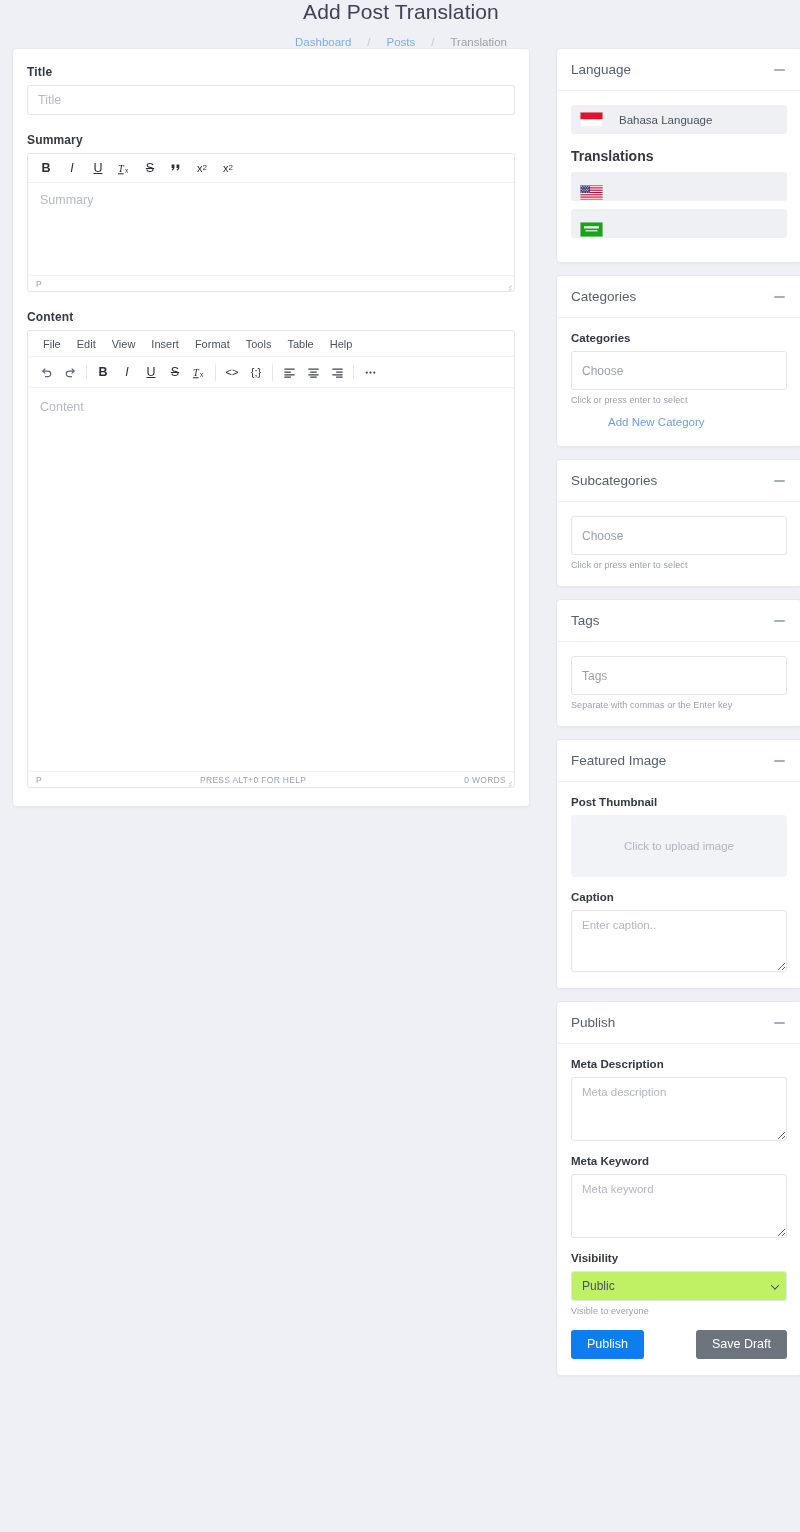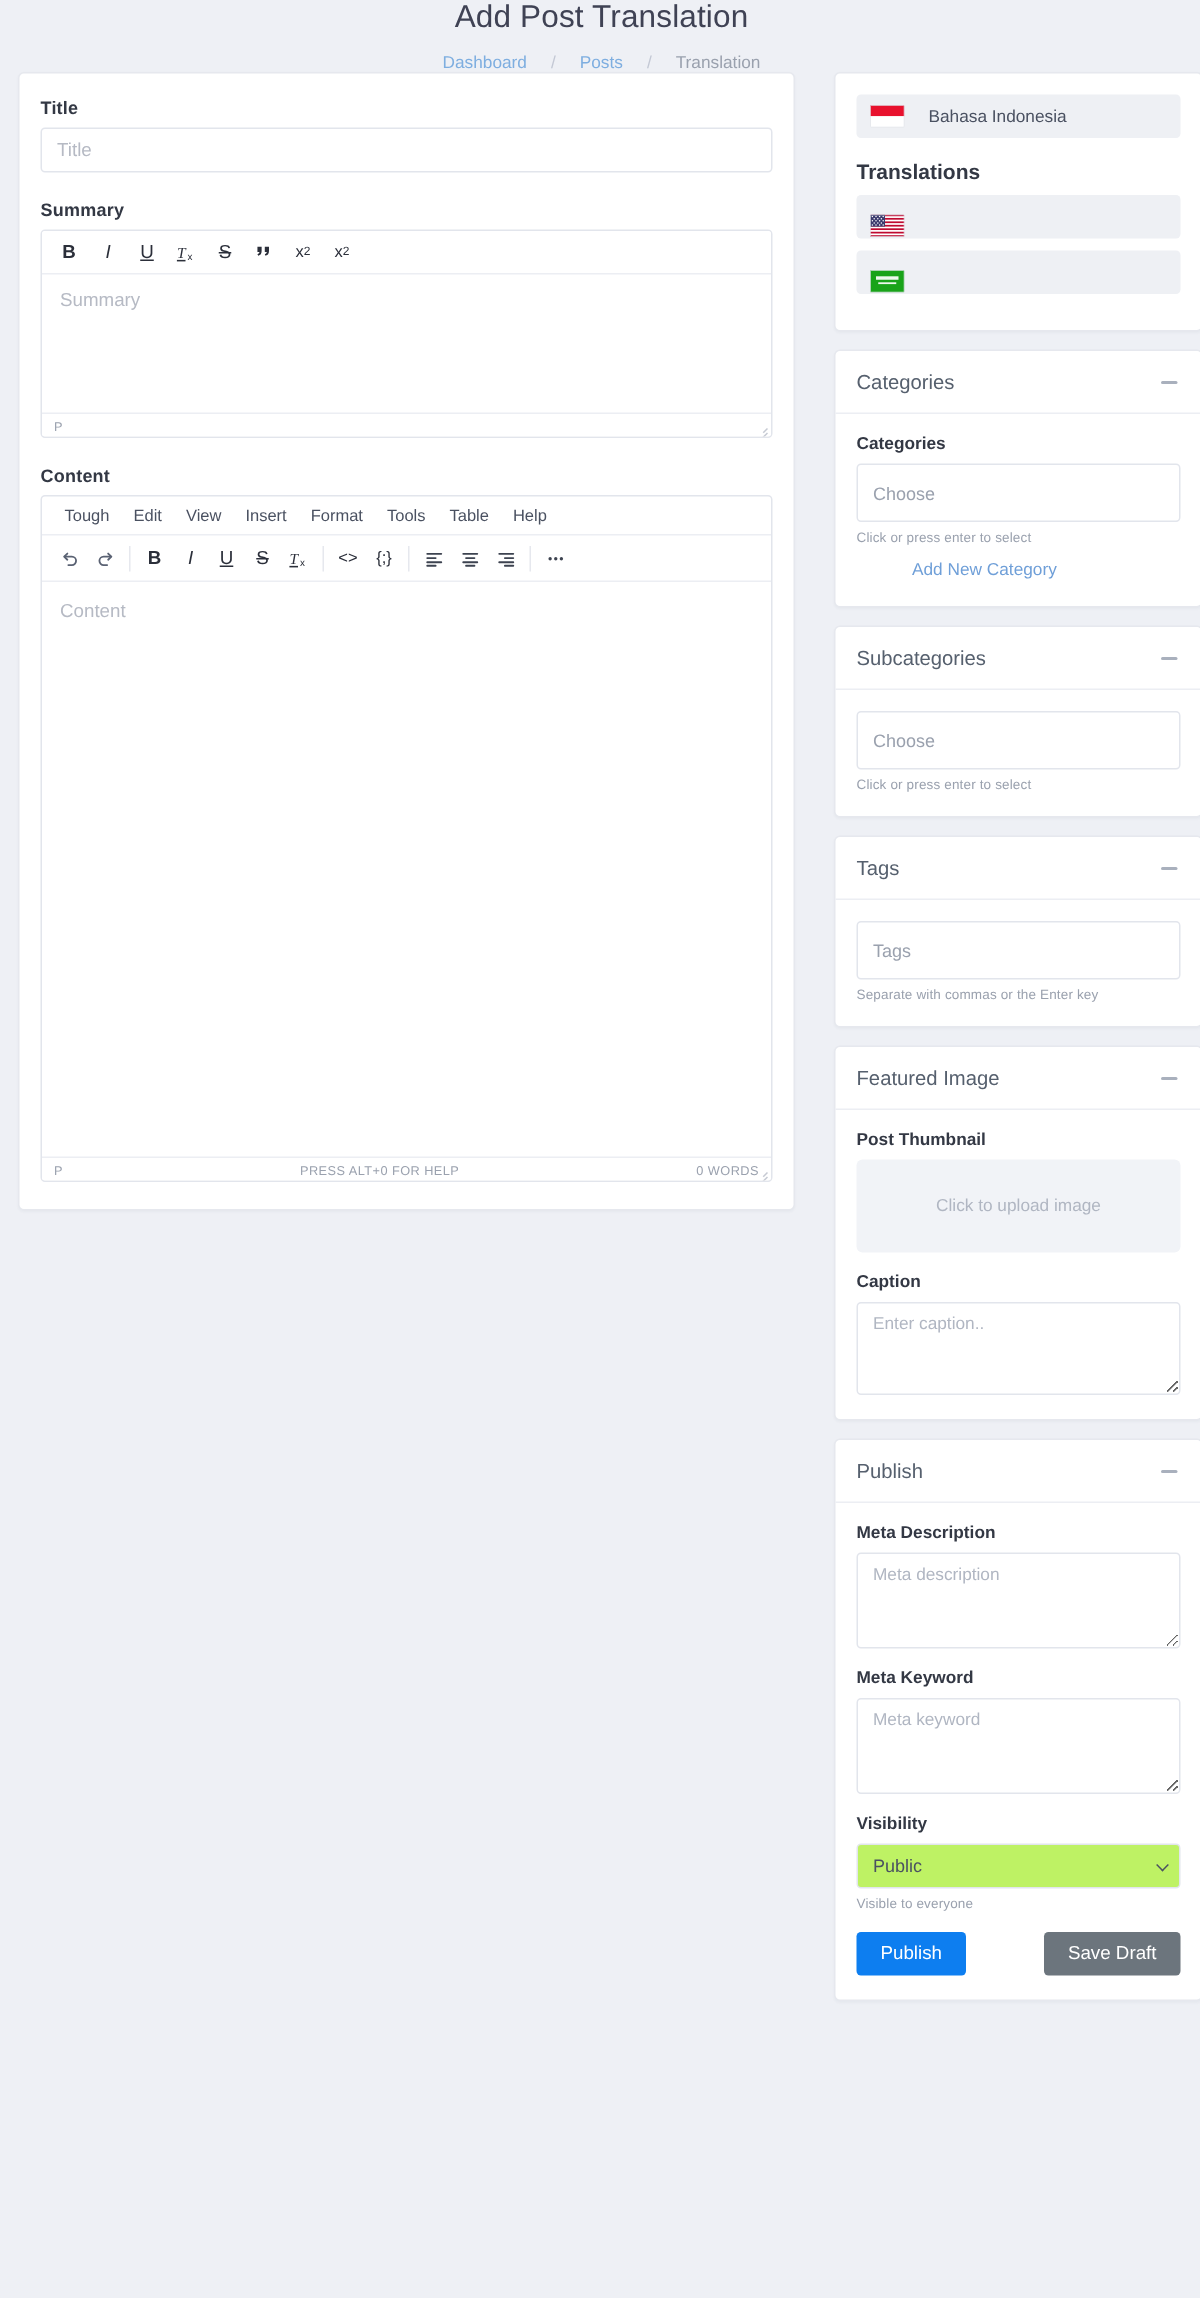--- a/index.html
+++ b/index.html
@@ -437,21 +437,21 @@
           <span class="resize-grip">
               <i></i>
               <i></i>
             </span>
         </div>
       </div>
 
       <div class="field-label spaced">Content</div>
       <div class="mce">
         <div class="mce-menubar">
-          <div class="mce-menu-item">Tough</div>
+          <div class="mce-menu-item">File</div>
           <div class="mce-menu-item">Edit</div>
           <div class="mce-menu-item">View</div>
           <div class="mce-menu-item">Insert</div>
           <div class="mce-menu-item">Format</div>
           <div class="mce-menu-item">Tools</div>
           <div class="mce-menu-item">Table</div>
           <div class="mce-menu-item">Help</div>
         </div>
         <div class="mce-toolbar">
           <div class="tb-btn">
@@ -539,31 +539,37 @@
             </span>
         </div>
       </div>
 
     </div>
   </div>
 
   <div class="col-side">
 
     <div class="card panel">
+      <div class="panel-head">
+        <div class="panel-title">Language</div>
+        <div class="panel-collapse">
+            <span></span>
+          </div>
+      </div>
       <div class="panel-body">
 
         <div class="lang-row">
           <div class="flag-cell">
             <svg class="flag" viewBox="0 0 23 15">
               <rect width="23" height="7.5" fill="#e8112d"></rect>
               <rect y="7.5" width="23" height="7.5" fill="#fff"></rect>
               <rect width="23" height="15" fill="none" stroke="#dfe2e8" stroke-width="1"></rect>
             </svg>
           </div>
-          <div class="lang-name">Bahasa Indonesia</div>
+          <div class="lang-name">Bahasa Language</div>
         </div>
 
         <div class="trans-head">Translations</div>
 
         <div class="lang-row translation">
           <div class="flag-cell">
             <svg class="flag" viewBox="0 0 23 15">
               <rect width="23" height="15" fill="#fff"></rect>
               <g fill="#bf0a30">
                 <rect y="0" width="23" height="1.15"></rect>

